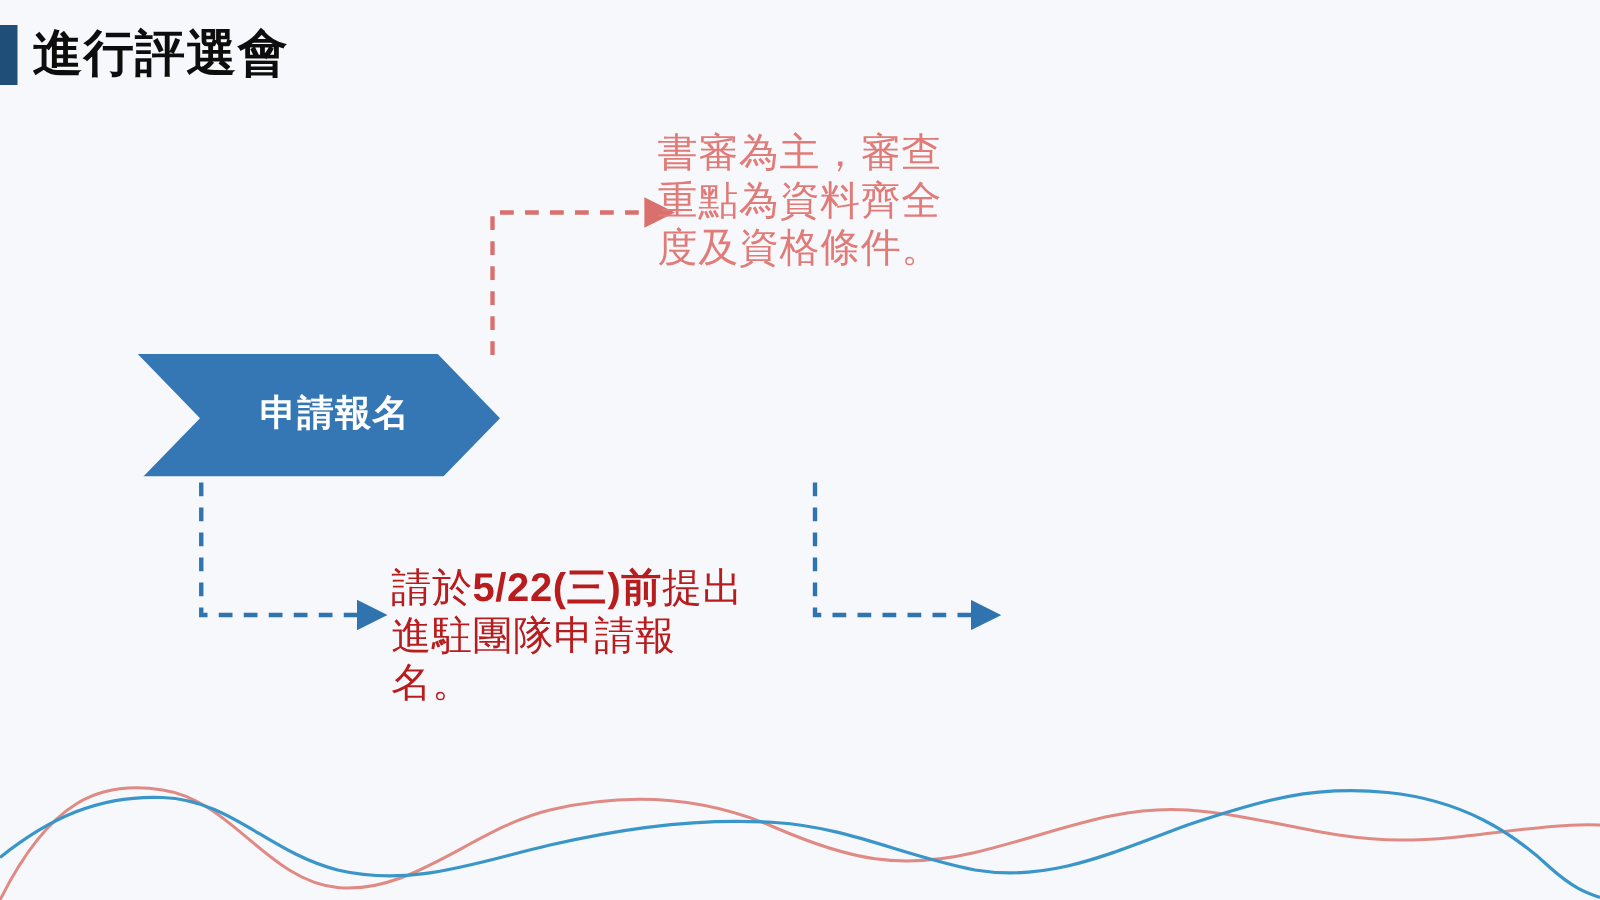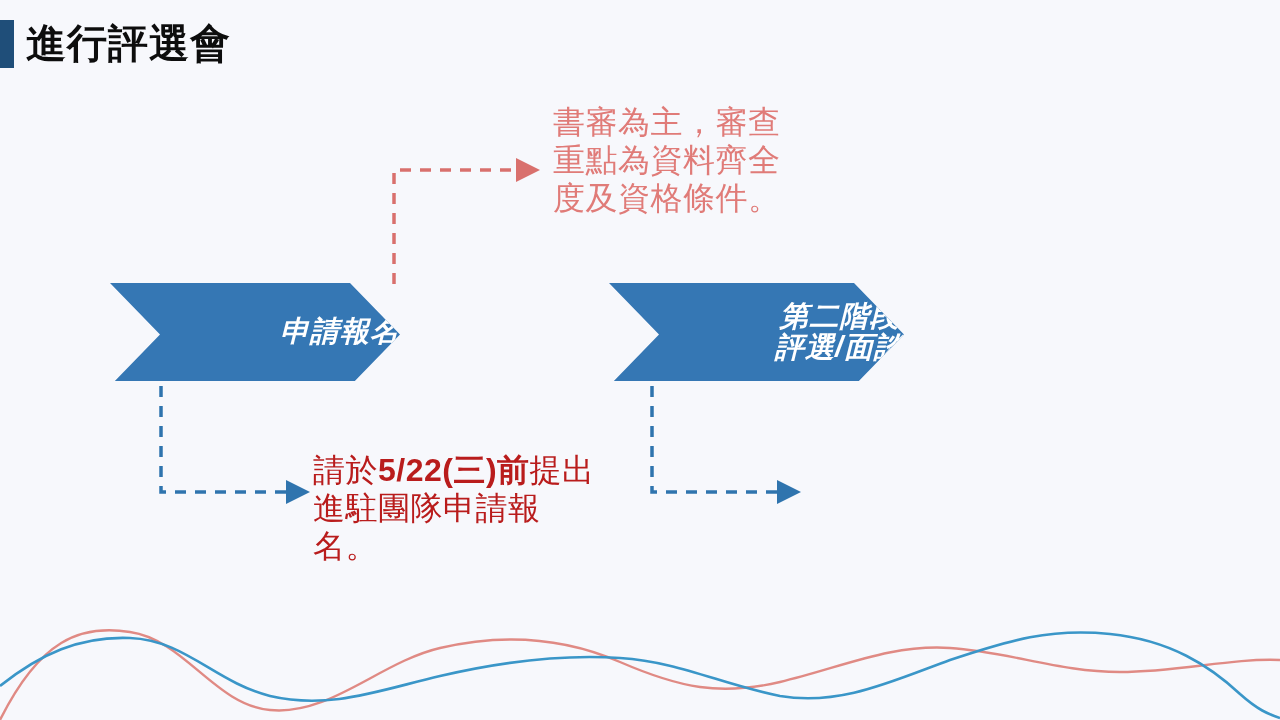--- a/index.html
+++ b/index.html
@@ -50,28 +50,27 @@
     top: 283px;
     width: 1010px;
     height: 103px;
   }
   .chevron {
     position: absolute;
     top: 0;
     height: 98px;
     display: flex;
     align-items: center;
-    justify-content: flex-end;
+    justify-content: center;
     box-sizing: border-box;
     color: #ffffff;
     font-weight: bold;
     text-align: center;
     line-height: 1.08;
     letter-spacing: 1px;
-    font-style: italic;
   }
   .chev-blue { background: #3577b4; }
   .chev-red  { background: #e3706d; }
 
   .chev-1 {
     left: 0px;
     width: 290px;
     clip-path: polygon(0 0, 240px 0, 290px 51.5px, 240px 103px, 0 103px, 50px 51.5px);
   }
   .chev-2 {
@@ -97,21 +96,21 @@
   .chev-label .l2 { display: block; }
 
   
   .callout {
     position: absolute;
     line-height: 1.18;
     letter-spacing: 0.5px;
     white-space: pre-line;
   }
   .callout-red {
-    left: 553px;
+    left: 526px;
     top: 104px;
     width: 290px;
     font-size: 32px;
     color: #e07b78;
   }
   .callout-blue-1 {
     left: 313px;
     top: 452px;
     width: 290px;
     font-size: 32px;
@@ -172,26 +171,20 @@
 
   <div class="chevron-row">
 
     <div class="chevron chev-blue chev-1">
       <span class="chev-label">
         <span>申請報名</span>
       </span>
     </div>
 
 
-    <div class="chevron chev-blue chev-3">
-      <span class="chev-label">
-        <span>第二階段</span>
-        <span class="l2">評選/面談</span>
-      </span>
-    </div>
 
 
   </div>
 
   <div class="callout callout-red">書審為主，審查
 重點為資料齊全
 度及資格條件。</div>
 
   <div class="callout callout-blue-1"><span>請於</span><b>5/22(三)前</b><span>提出進駐團隊申請報名。</span></div>
 

